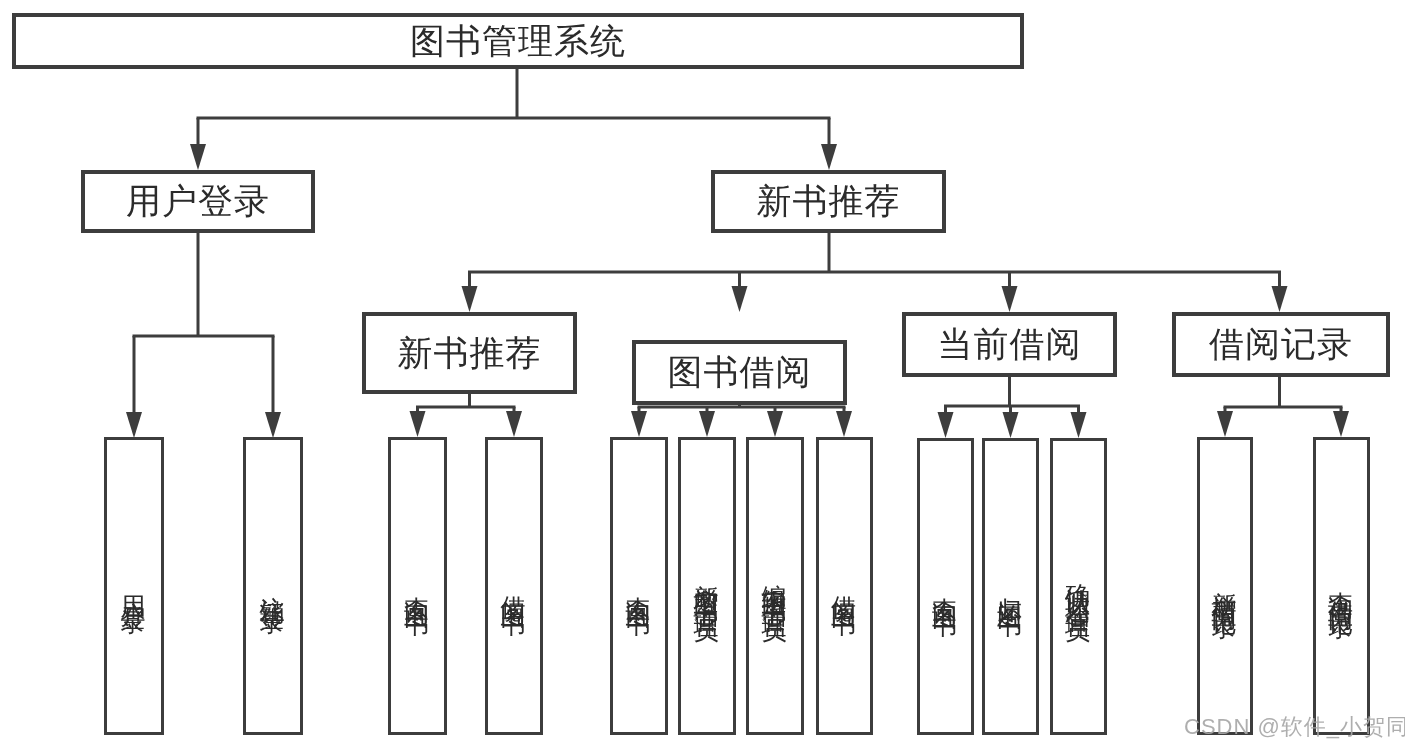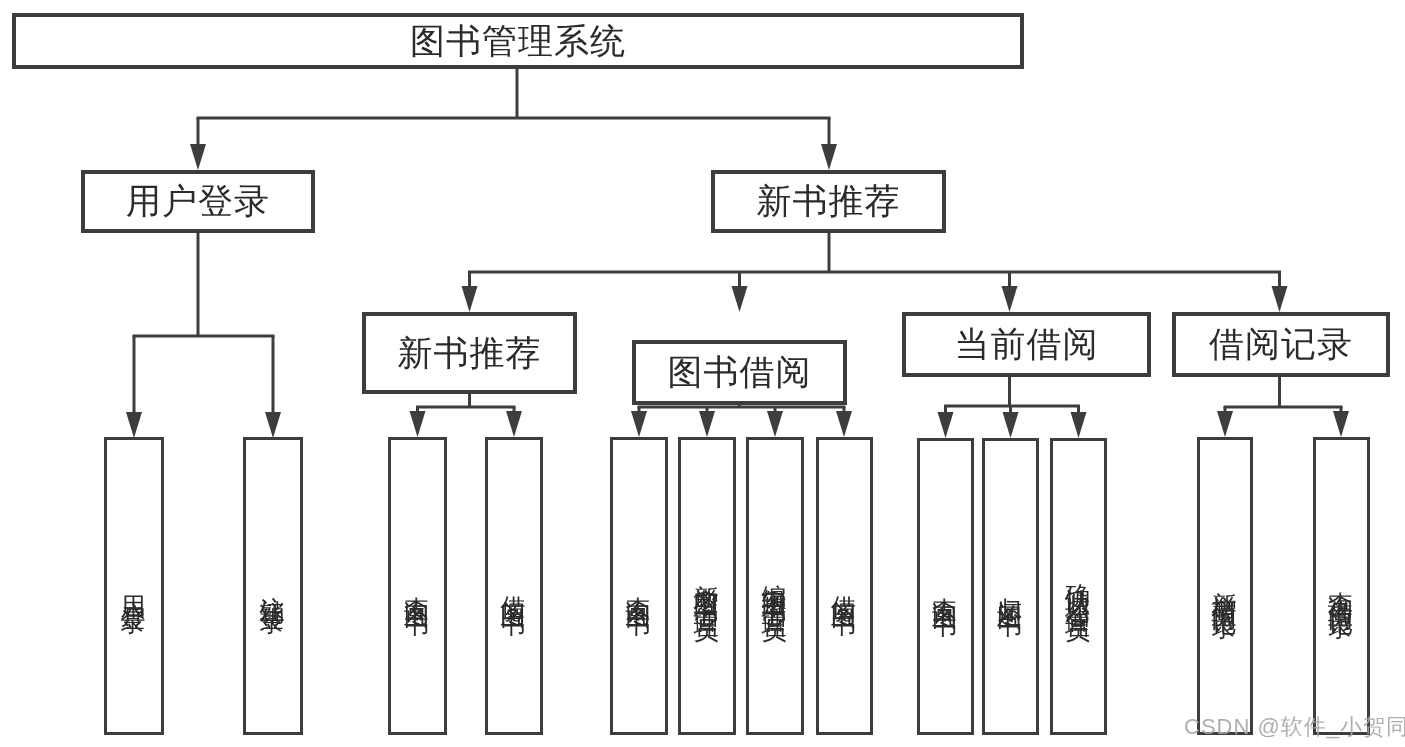--- a/index.html
+++ b/index.html
@@ -138,21 +138,21 @@
     </g>
   </svg>
 
   <div class="node" style="left:12px;top:13px;width:1012px;height:56px;">图书管理系统</div>
 
   <div class="node" style="left:81px;top:170px;width:234px;height:63px;">用户登录</div>
   <div class="node" style="left:711px;top:170px;width:235px;height:63px;">新书推荐</div>
 
   <div class="node" style="left:362px;top:312px;width:215px;height:82px;">新书推荐</div>
   <div class="node" style="left:632px;top:312px;width:215px;height:65px;margin-top:28px;">图书借阅</div>
-  <div class="node" style="left:902px;top:312px;width:249px;height:65px;">当前借阅</div>
+  <div class="node" style="left:902px;top:312px;width:215px;height:65px;">当前借阅</div>
   <div class="node" style="left:1172px;top:312px;width:218px;height:65px;">借阅记录</div>
 
   <div class="node leaf" style="left:104px;top:437px;width:60px;height:298px;">用户登录</div>
   <div class="node leaf" style="left:243px;top:437px;width:60px;height:298px;">注销登录</div>
 
   <div class="node leaf" style="left:388px;top:437px;width:59px;height:298px;">查询图书</div>
   <div class="node leaf" style="left:485px;top:437px;width:58px;height:298px;">借阅图书</div>
 
   <div class="node leaf" style="left:610px;top:437px;width:58px;height:298px;">查询图书</div>
   <div class="node leaf" style="left:678px;top:437px;width:58px;height:298px;">新增图书（管理员）</div>

